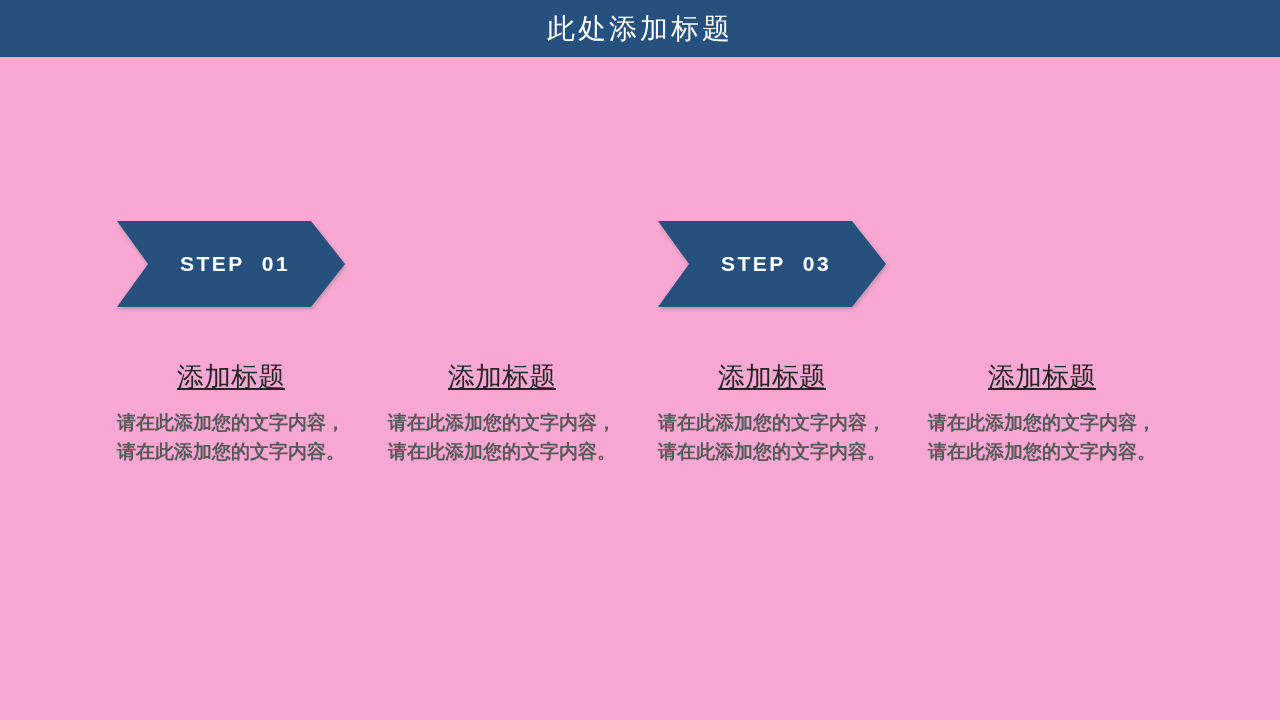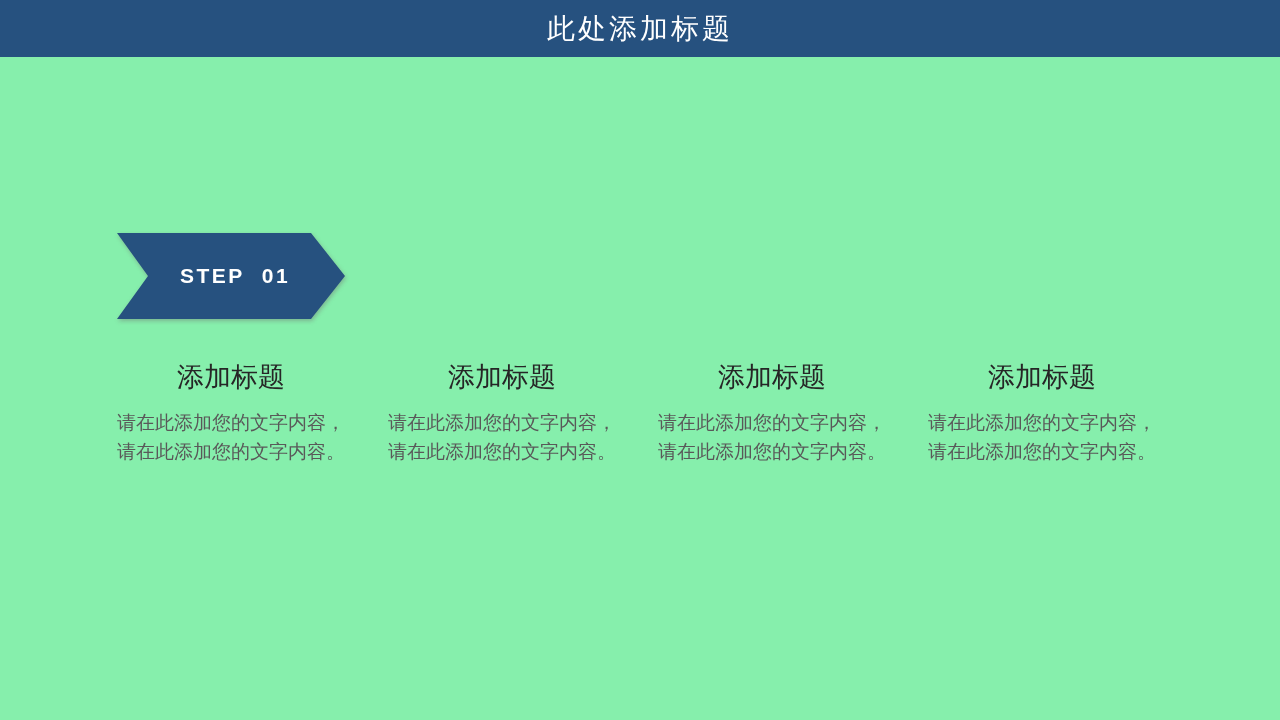--- a/index.html
+++ b/index.html
@@ -5,21 +5,21 @@
   html, body {
     margin: 0;
     padding: 0;
     background: #ffffff;
     font-family: "Liberation Sans", "DejaVu Sans", sans-serif;
   }
   .slide {
     position: relative;
     width: 1280px;
     height: 720px;
-    background: #86efac;
+    background: #f9a8d4;
     overflow: hidden;
   }
 
   
   .header-bar {
     position: absolute;
     top: 0; left: 0;
     width: 1280px;
     height: 57px;
     background: #26517F;
@@ -55,21 +55,21 @@
   }
   .arrow-label {
     color: #ffffff;
     font-size: 21px;
     font-weight: bold;
     letter-spacing: 2.5px;
     word-spacing: 9px;
     white-space: nowrap;
     padding-left: 8px; 
   }
-  .arrow.s0 { left: 117px; margin-top: 12px; }
+  .arrow.s0 { left: 117px; }
   .arrow.s1 { left: 388px; }
   .arrow.s2 { left: 658px; }
   .arrow.s3 { left: 928px; }
 
   
   .col {
     position: absolute;
     top: 359px;
     width: 260px;
     text-align: center;
@@ -78,26 +78,28 @@
   .col.s1 { left: 372px; }
   .col.s2 { left: 642px; }
   .col.s3 { left: 912px; }
   .col-title {
     font-size: 27px;
     line-height: 36px;
     color: #262626;
     font-weight: 400;
     margin: 0 0 13px 0;
     white-space: nowrap;
+    text-decoration: underline;
   }
   .col-body {
     font-size: 19px;
     line-height: 29px;
     color: #595959;
     white-space: nowrap;
+    font-weight: bold;
   }
 </style>
 </head>
 <body>
 
 <div class="slide">
 
   <div class="header-bar">
     <div class="header-title">此处添加标题</div>
   </div>
@@ -116,20 +118,25 @@
   </div>
 
   <div class="col s1">
     <div class="col-title">添加标题</div>
     <div class="col-body">
       <div>请在此添加您的文字内容，</div>
       <div>请在此添加您的文字内容。</div>
     </div>
   </div>
 
+  <div class="arrow s2">
+    <div class="arrow-shape">
+      <span class="arrow-label">STEP 03</span>
+    </div>
+  </div>
   <div class="col s2">
     <div class="col-title">添加标题</div>
     <div class="col-body">
       <div>请在此添加您的文字内容，</div>
       <div>请在此添加您的文字内容。</div>
     </div>
   </div>
 
   <div class="col s3">
     <div class="col-title">添加标题</div>

